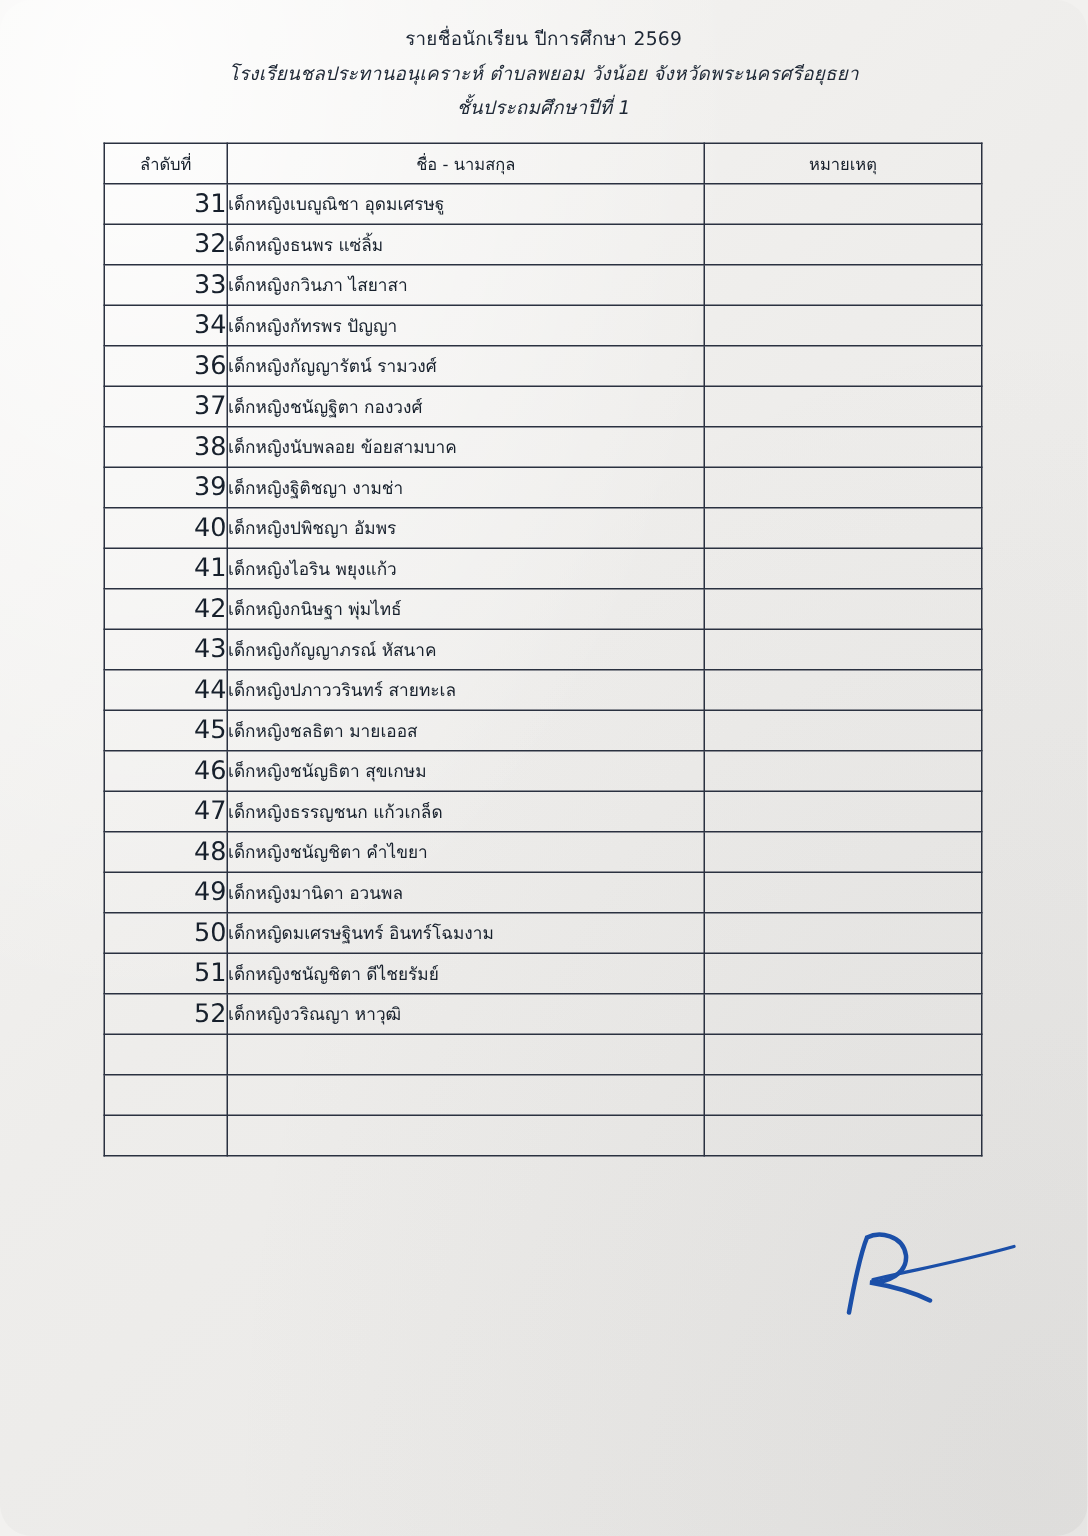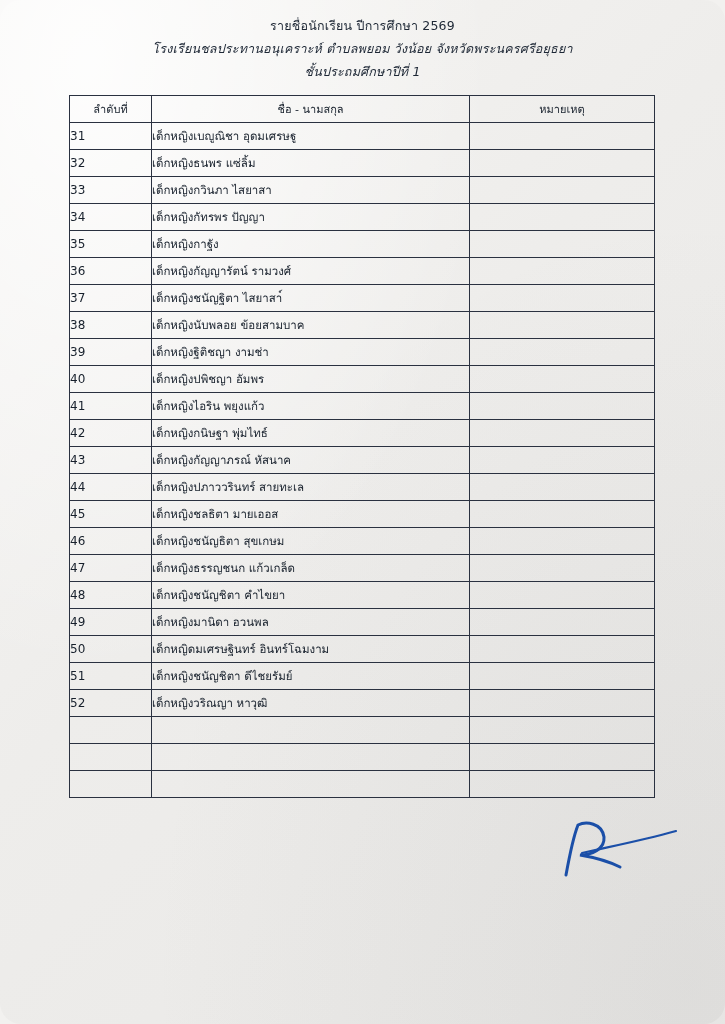--- a/index.html
+++ b/index.html
@@ -70,22 +70,22 @@
   col.c-name { width: 318px; }
   col.c-note { width: 185px; }
 
   thead th {
     height: 24px;
     font-size: 11px;
     text-align: center;
     vertical-align: middle;
   }
   td.no {
-    text-align: left;
-    font-size: 12px;
+    text-align: right;
+    font-size: 17px;
     vertical-align: middle;
   }
   td.name {
     text-align: left;
     font-size: 11.5px;
     padding-left: 8px;
     vertical-align: middle;
     white-space: nowrap;
     margin-top: 27px;
   }
@@ -145,32 +145,27 @@
             <td class="no">33</td>
             <td class="name">เด็กหญิงกวินภา  ไสยาสา</td>
             <td class="note sig-note-cell"></td>
           </tr>
           <tr>
             <td class="no">34</td>
             <td class="name">เด็กหญิงกัทรพร  ปัญญา</td>
             <td class="note sig-note-cell"></td>
           </tr>
           <tr>
-            <td class="no">35</td>
-            <td class="name">เด็กหญิงกาฐัง</td>
-            <td class="note sig-note-cell"></td>
-          </tr>
-          <tr>
             <td class="no">36</td>
             <td class="name">เด็กหญิงกัญญารัตน์  รามวงศ์</td>
             <td class="note sig-note-cell"></td>
           </tr>
           <tr>
             <td class="no">37</td>
-            <td class="name">เด็กหญิงชนัญฐิตา  ไสยาสา์</td>
+            <td class="name">เด็กหญิงชนัญฐิตา  กองวงศ์</td>
             <td class="note sig-note-cell"></td>
           </tr>
           <tr>
             <td class="no">38</td>
             <td class="name">เด็กหญิงนับพลอย  ข้อยสามบาค</td>
             <td class="note sig-note-cell"></td>
           </tr>
           <tr>
             <td class="no">39</td>
             <td class="name">เด็กหญิงฐิติชญา  งามช่า</td>

